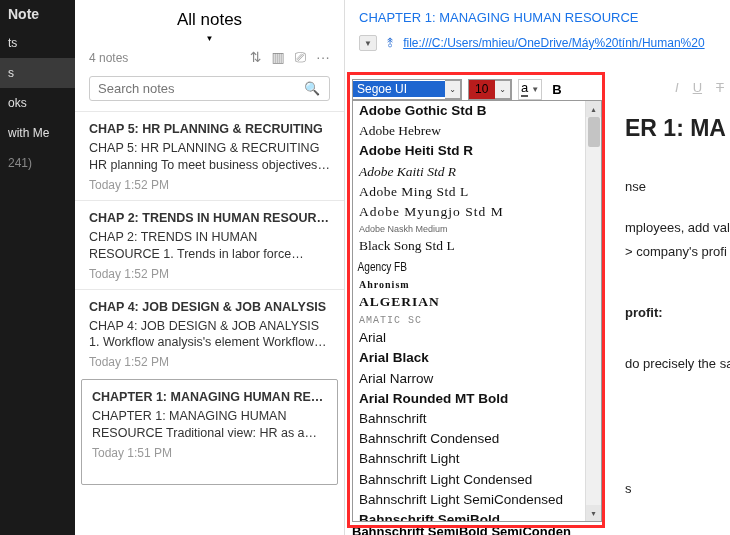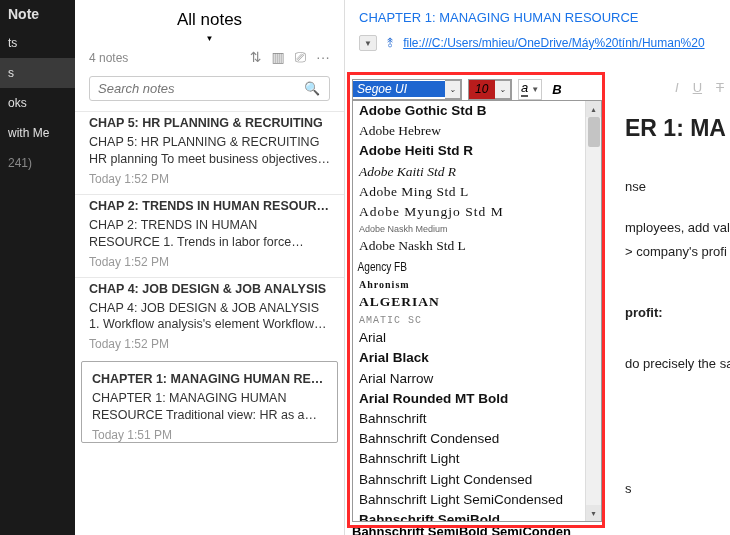--- a/index.html
+++ b/index.html
@@ -15,38 +15,38 @@
 
   
   .notes-col { width: 270px; background: #fff; border-right: 1px solid #ddd; flex-shrink: 0; display: flex; flex-direction: column; }
   .notes-header { padding: 10px 14px 4px 14px; display: flex; align-items: center; gap: 4px; flex-direction: column; }
   .notes-title { font-size: 17px; font-weight: 500; }
   .caret-down { font-size: 8px; vertical-align: middle; }
   .notes-sub { display: flex; align-items: center; justify-content: space-between; padding: 2px 14px 6px 14px; color: #888; font-size: 12px; }
   .notes-icons { display: flex; gap: 10px; color: #888; font-size: 14px; }
   .search-wrap { padding: 4px 14px 10px 14px; }
   .search-box { display: flex; align-items: center; border: 1px solid #ccc; border-radius: 3px; padding: 4px 8px; }
-  .search-box input { border: none; outline: none; flex: 1; font-style: italic; font-size: 13px; color: #666; background: transparent; }
-  .note-item { padding: 4px 14px 8px 14px; border-top: 1px solid #e8e8e8; cursor: pointer; }
-  .note-item.selected { border: 1px solid #aaa; margin: 2px 6px; border-radius: 2px; padding: 10px 10px 0 10px; }
+  .search-box input { border: none; outline: none; flex: 1; font-size: 13px; color: #666; background: transparent; }
+  .note-item { padding: 10px 14px 8px 14px; border-top: 1px solid #e8e8e8; cursor: pointer; }
+  .note-item.selected { border: 1px solid #aaa; margin: 2px 6px; border-radius: 2px; padding: 10px 10px 24px 10px; }
   .note-title { font-weight: 700; font-size: 12.5px; color: #333; white-space: nowrap; overflow: hidden; text-overflow: ellipsis; }
   .note-preview { font-size: 12.5px; color: #333; margin-top: 4px; line-height: 1.35; display: -webkit-box; -webkit-line-clamp: 2; -webkit-box-orient: vertical; overflow: hidden; }
   .note-time { font-size: 12px; color: #999; margin-top: 4px; }
 
   
   .editor { flex: 1; position: relative; overflow: hidden; }
   .doc-title { color: #1a73e8; font-size: 13px; padding: 10px 10px 10px 14px; }
   .link-row { padding: 0 10px 10px 14px; display: flex; align-items: center; gap: 10px; font-size: 12px; color: #1a73e8; }
   .link-badge { width: 18px; height: 16px; background: #eee; border: 1px solid #ccc; border-radius: 2px; display:inline-flex; align-items:center; justify-content:center; font-size:8px; color:#555;}
   .link-chain { color: #2a6fd4; font-size: 13px; }
   .link-text { text-decoration: underline; white-space: nowrap; overflow: hidden; text-overflow: ellipsis; flex: 1; }
 
   
   .highlight-box { position: absolute; left: 2px; top: 72px; width: 258px; height: 456px; border: 3px solid #ff2a2a; z-index: 20; }
-  .toolbar { position: absolute; left: 7px; top: 78px; height: 22px; display: flex; align-items: center; gap: 6px; z-index: 21; font-style: italic; }
+  .toolbar { position: absolute; left: 7px; top: 78px; height: 22px; display: flex; align-items: center; gap: 6px; z-index: 21; }
   .font-select { border: 1px solid #9c9c9c; background: #fff; display: flex; align-items: center; height: 21px; width: 110px; }
   .font-select .sel-val { background: #1e66d0; color: #fff; padding: 1px 4px; font-size: 12px; flex: 1; white-space:nowrap; overflow:hidden;}
   .combo-btn { width: 16px; height: 19px; border: 1px solid #9c9c9c; border-left:none; background: #efefef; display: flex; align-items: center; justify-content: center; font-size: 8px; color: #333; }
   .size-select { border: 1px solid #9c9c9c; background: #b91c1c; display: flex; align-items: center; height: 21px; width: 44px; }
   .size-select .sv { padding: 0 6px; font-size: 12px; flex:1;}
   .txtcolor { display:flex; align-items:center; gap:1px; border:1px solid #ccc; height:21px; padding:0 2px;}
   .tc-a { font-size: 13px; border-bottom: 2px solid #555; line-height: 1; padding-bottom:1px;}
   .tc-drop { font-size: 8px; padding-left: 2px; color:#555;}
   .bold-btn { font-weight: bold; font-size: 13px; padding: 0 4px; }
 
@@ -163,21 +163,21 @@
 
     <div class="font-dropdown">
       <div class="font-list" id="font-list">
           <div class="font-opt" style="font-weight:700;">Adobe Gothic Std B</div>
           <div class="font-opt" style="font-family:serif;">Adobe Hebrew</div>
           <div class="font-opt" style="font-weight:600;">Adobe Heiti Std R</div>
           <div class="font-opt" style="font-family:serif; font-style:italic; font-weight:300;">Adobe Kaiti Std R</div>
           <div class="font-opt" style="font-family:'Times New Roman',serif; font-weight:300; letter-spacing:0.5px;">Adobe Ming Std L</div>
           <div class="font-opt" style="font-family:'Times New Roman',serif; letter-spacing:1px;">Adobe Myungjo Std M</div>
           <div class="font-opt" style="font-size:9px; color:#666;">Adobe Naskh Medium</div>
-          <div class="font-opt" style="font-family:serif; font-weight:300;">Adobe Naskh Std L</div>
+          <div class="font-opt" style="font-family:serif; font-weight:300;">Black Song Std L</div>
           <div class="font-opt" style="font-family:'Arial Narrow',sans-serif; transform:scaleX(0.75); transform-origin:left;">Agency FB</div>
           <div class="font-opt" style="font-weight:900; font-family:serif; font-size:10px; letter-spacing:1px;">Ahronism</div>
           <div class="font-opt" style="font-family:serif; font-weight:800; letter-spacing:1px; font-variant:small-caps;">ALGERIAN</div>
           <div class="font-opt" style="font-size:10px; color:#888; letter-spacing:1px; font-family:'Courier New',monospace;">AMATIC SC</div>
           <div class="font-opt" style="font-family:Arial,sans-serif;">Arial</div>
           <div class="font-opt" style="font-family:'Arial Black',Arial,sans-serif; font-weight:900;">Arial Black</div>
           <div class="font-opt" style="font-family:'Arial Narrow',Arial,sans-serif; font-stretch:condensed;">Arial Narrow</div>
           <div class="font-opt" style="font-family:Arial,sans-serif; font-weight:800;">Arial Rounded MT Bold</div>
           <div class="font-opt" style="font-family:Bahnschrift,Arial,sans-serif;">Bahnschrift</div>
           <div class="font-opt" style="font-family:Bahnschrift,Arial,sans-serif; font-stretch:condensed;">Bahnschrift Condensed</div>

